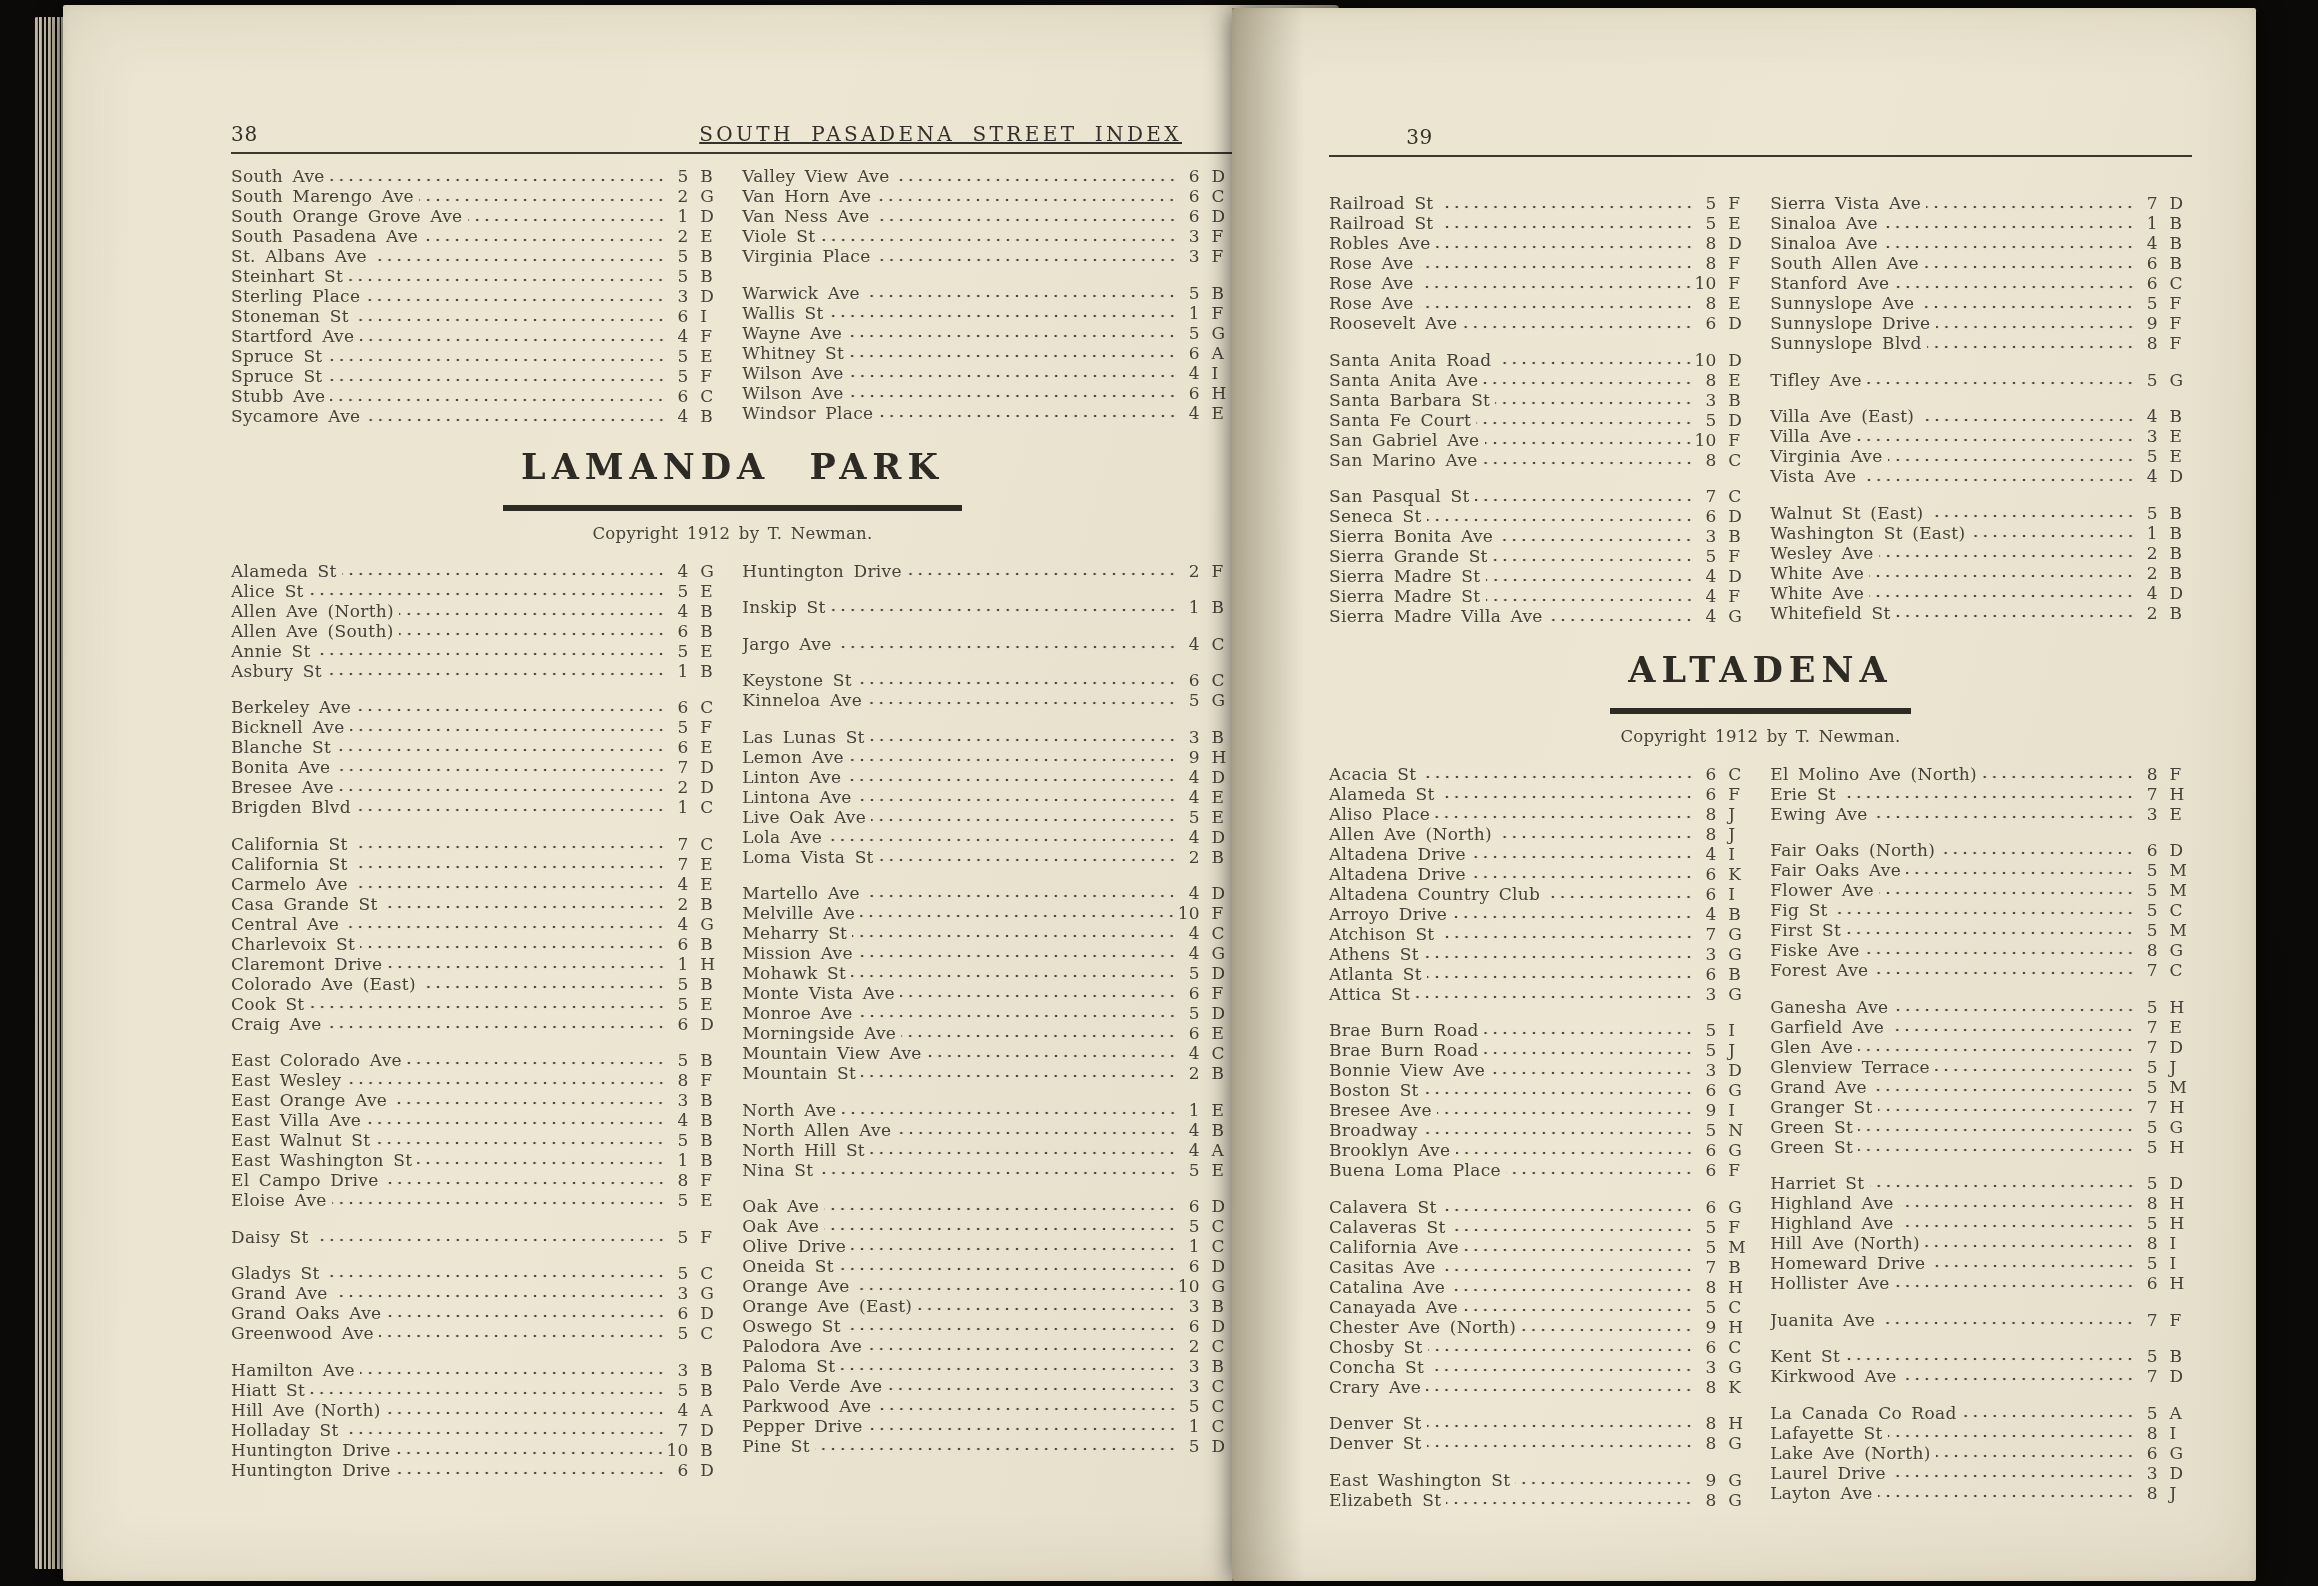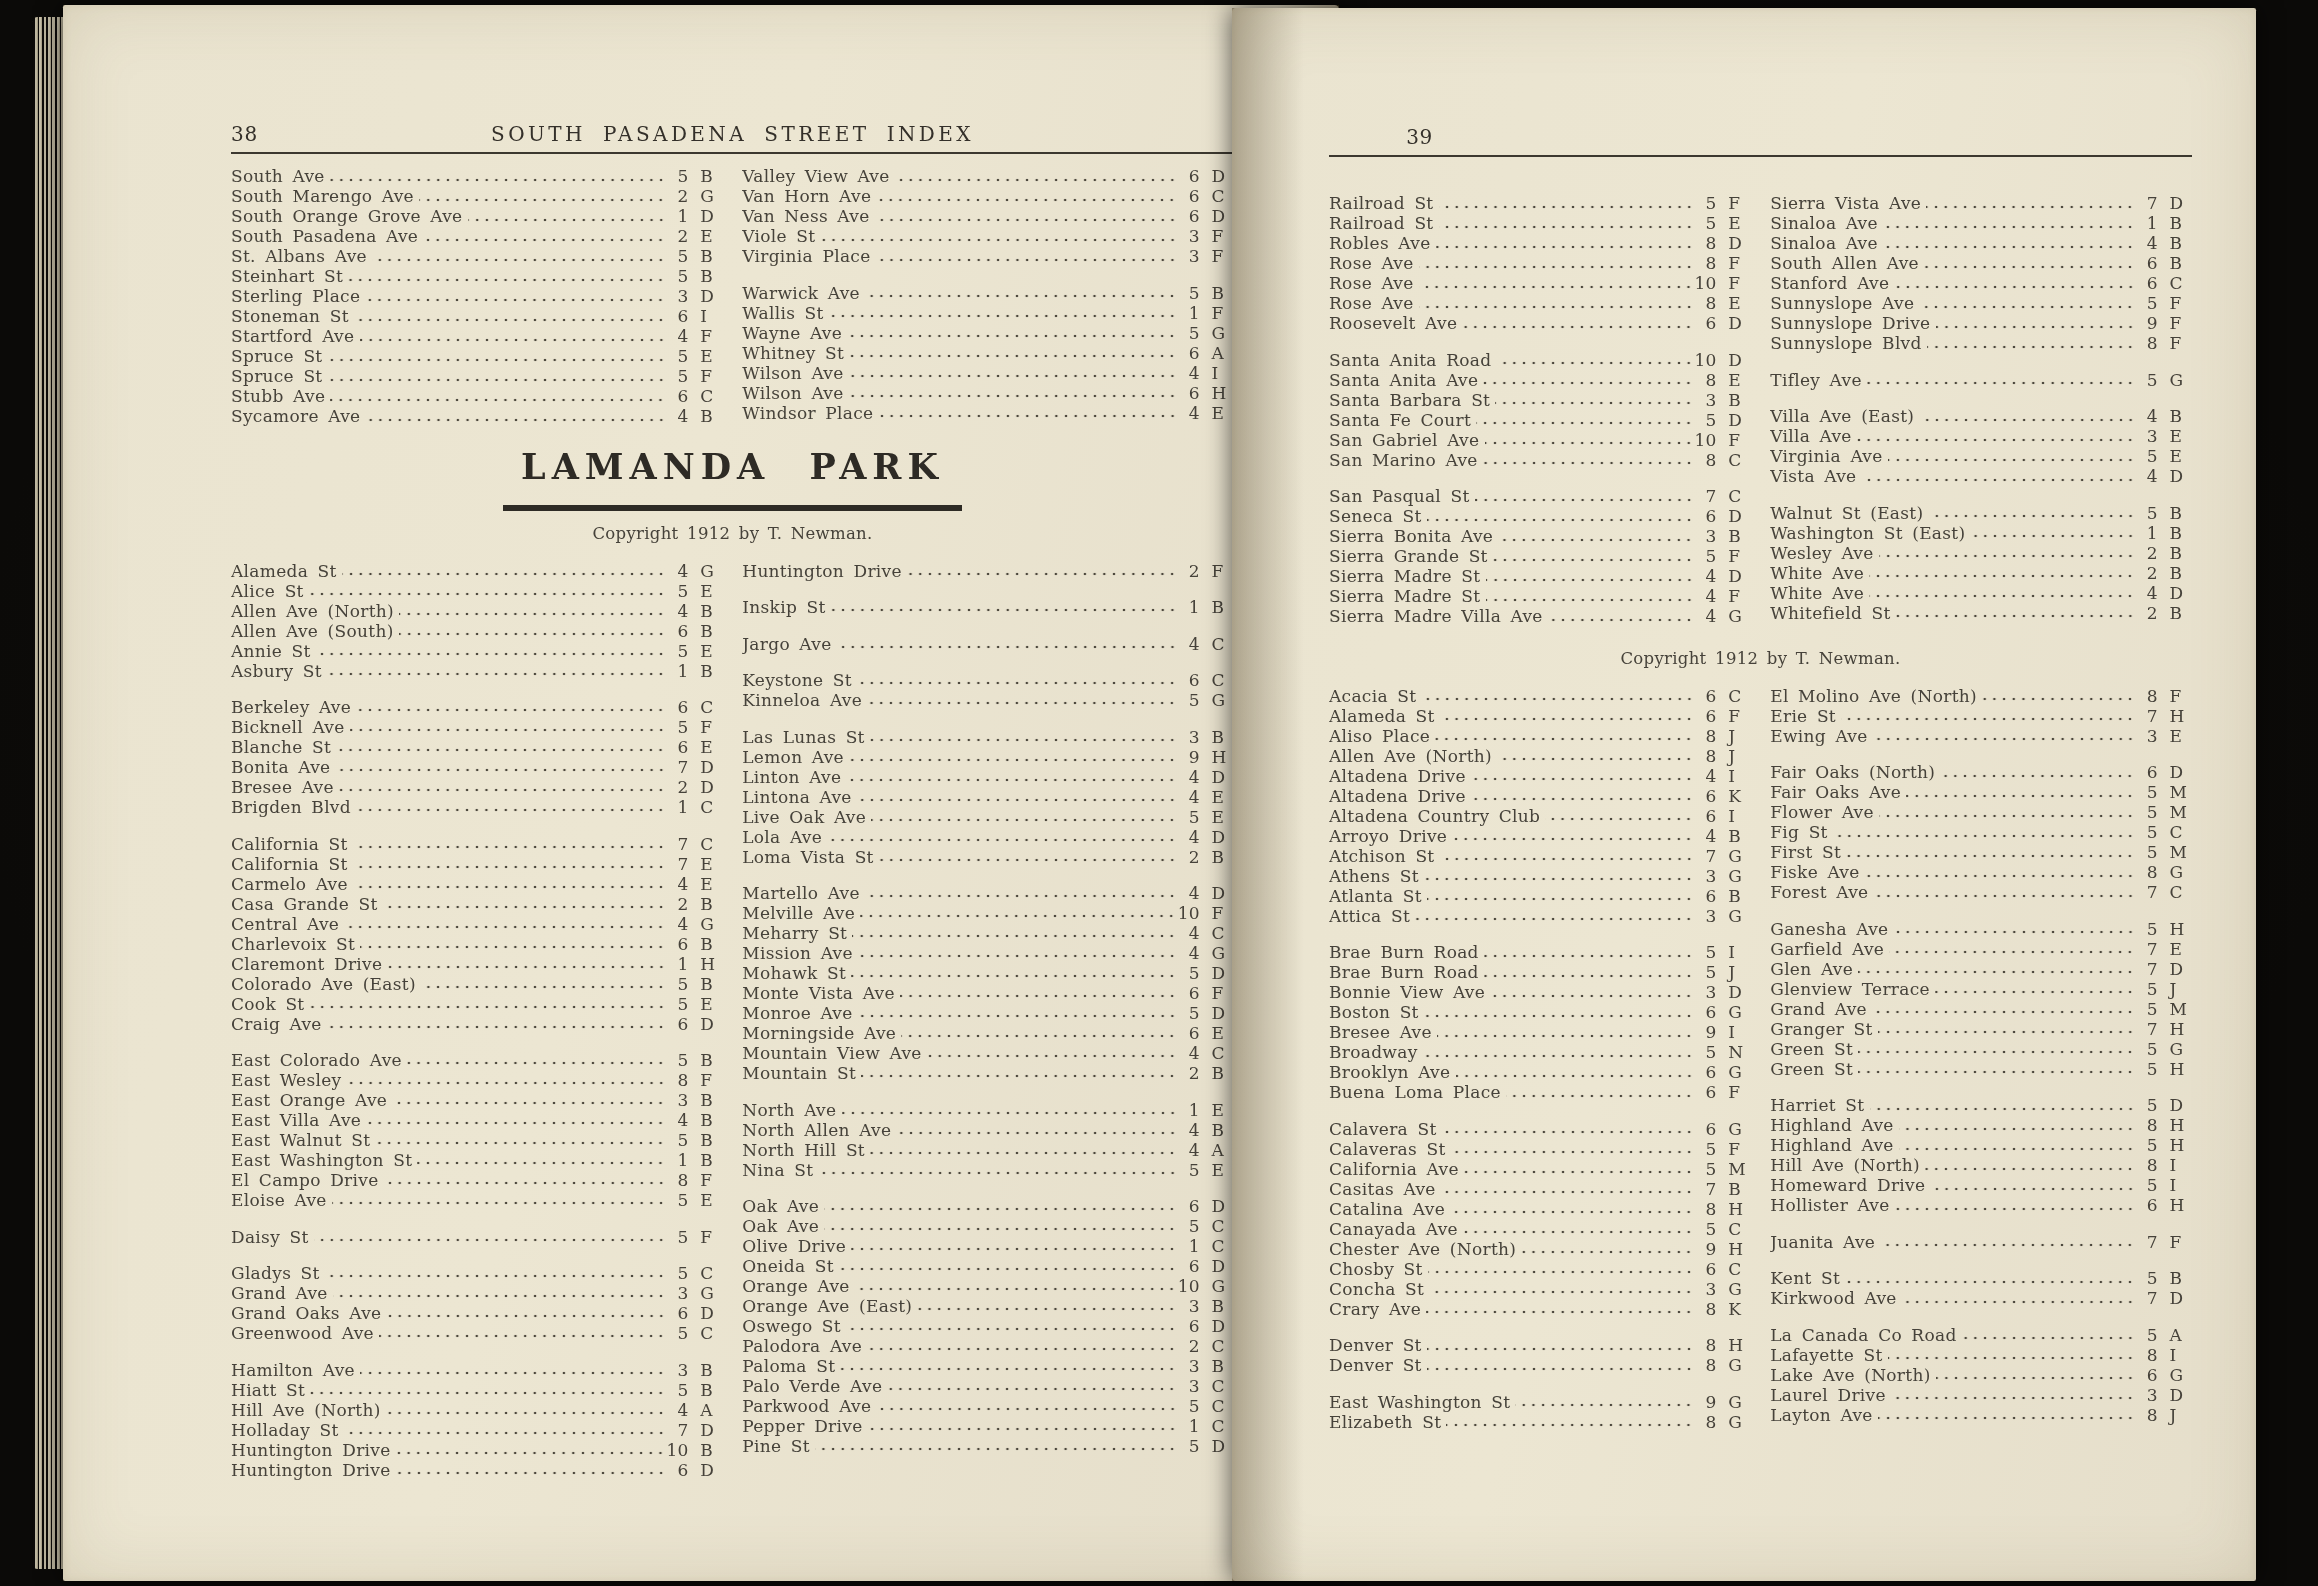--- a/index.html
+++ b/index.html
@@ -36,22 +36,22 @@
   .gutter-shade { position: absolute; top: 0; height: 100%; pointer-events: none; }
   .right-shade { right: 0; width: 63px; background: linear-gradient(to right, rgba(74,60,34,0), rgba(74,60,34,.30)); }
   .left-shade  { left: 0;  width: 72px; background: linear-gradient(to left,  rgba(74,60,34,0), rgba(74,60,34,.34)); }
 
   .page-header { display: flex; align-items: baseline; color: #34302a; }
   .page-left  .page-header { margin: 117px 105px 0 168px; }
   .page-right .page-header { margin: 117px 64px 0 97px; }
   .pagenum { flex: 0 0 52px; font-size: 20px; letter-spacing: 0.7px; }
   .pagenum.rightnum { text-align: right; }
   .header-title {
-    flex: 1 1 auto; text-align: center;
-    font-size: 20px; letter-spacing: 3.4px; word-spacing: 7.5px; color: #34302a;
+    flex: 1 1 auto; text-align: right;
+    font-size: 20px; letter-spacing: 3.4px; word-spacing: 7.5px; color: #34302a; text-decoration: underline;
   }
   .header-rule { height: 2.2px; background: #3c382f; }
   .page-left  .header-rule { margin: 6.7px 105px 0 168px; }
   .page-right .header-rule { margin: 6.7px 64px 0 97px; }
 
   .cols { display: flex; gap: 19.5px; }
   .page-left  .cols, .page-left  .sec-heading-wrap { margin-left: 168px; margin-right: 105px; }
   .page-right .cols, .page-right .sec-heading-wrap { margin-left: 97px; margin-right: 64px; }
   .page-left  .top-cols { margin-top: 12px; }
   .page-right .top-cols { margin-top: 36px; }
@@ -1042,20 +1042,21 @@
               <span class="name">Whitefield St</span>
               <span class="dots"></span>
               <span class="num">2</span>
               <span class="grid">B</span>
             </div>
           </div>
         </div>
       </div>
 
     <div class="sec-heading-wrap">
+      <div class="sec-heading">ALTADENA</div>
       <div class="sec-copyright">Copyright 1912 by T. Newman.</div>
     </div>
     <div class="cols sec-cols">
         <div class="col">
           <div class="group">
             <div class="entry">
               <span class="name">Acacia St</span>
               <span class="dots"></span>
               <span class="num">6</span>
               <span class="grid">C</span>

